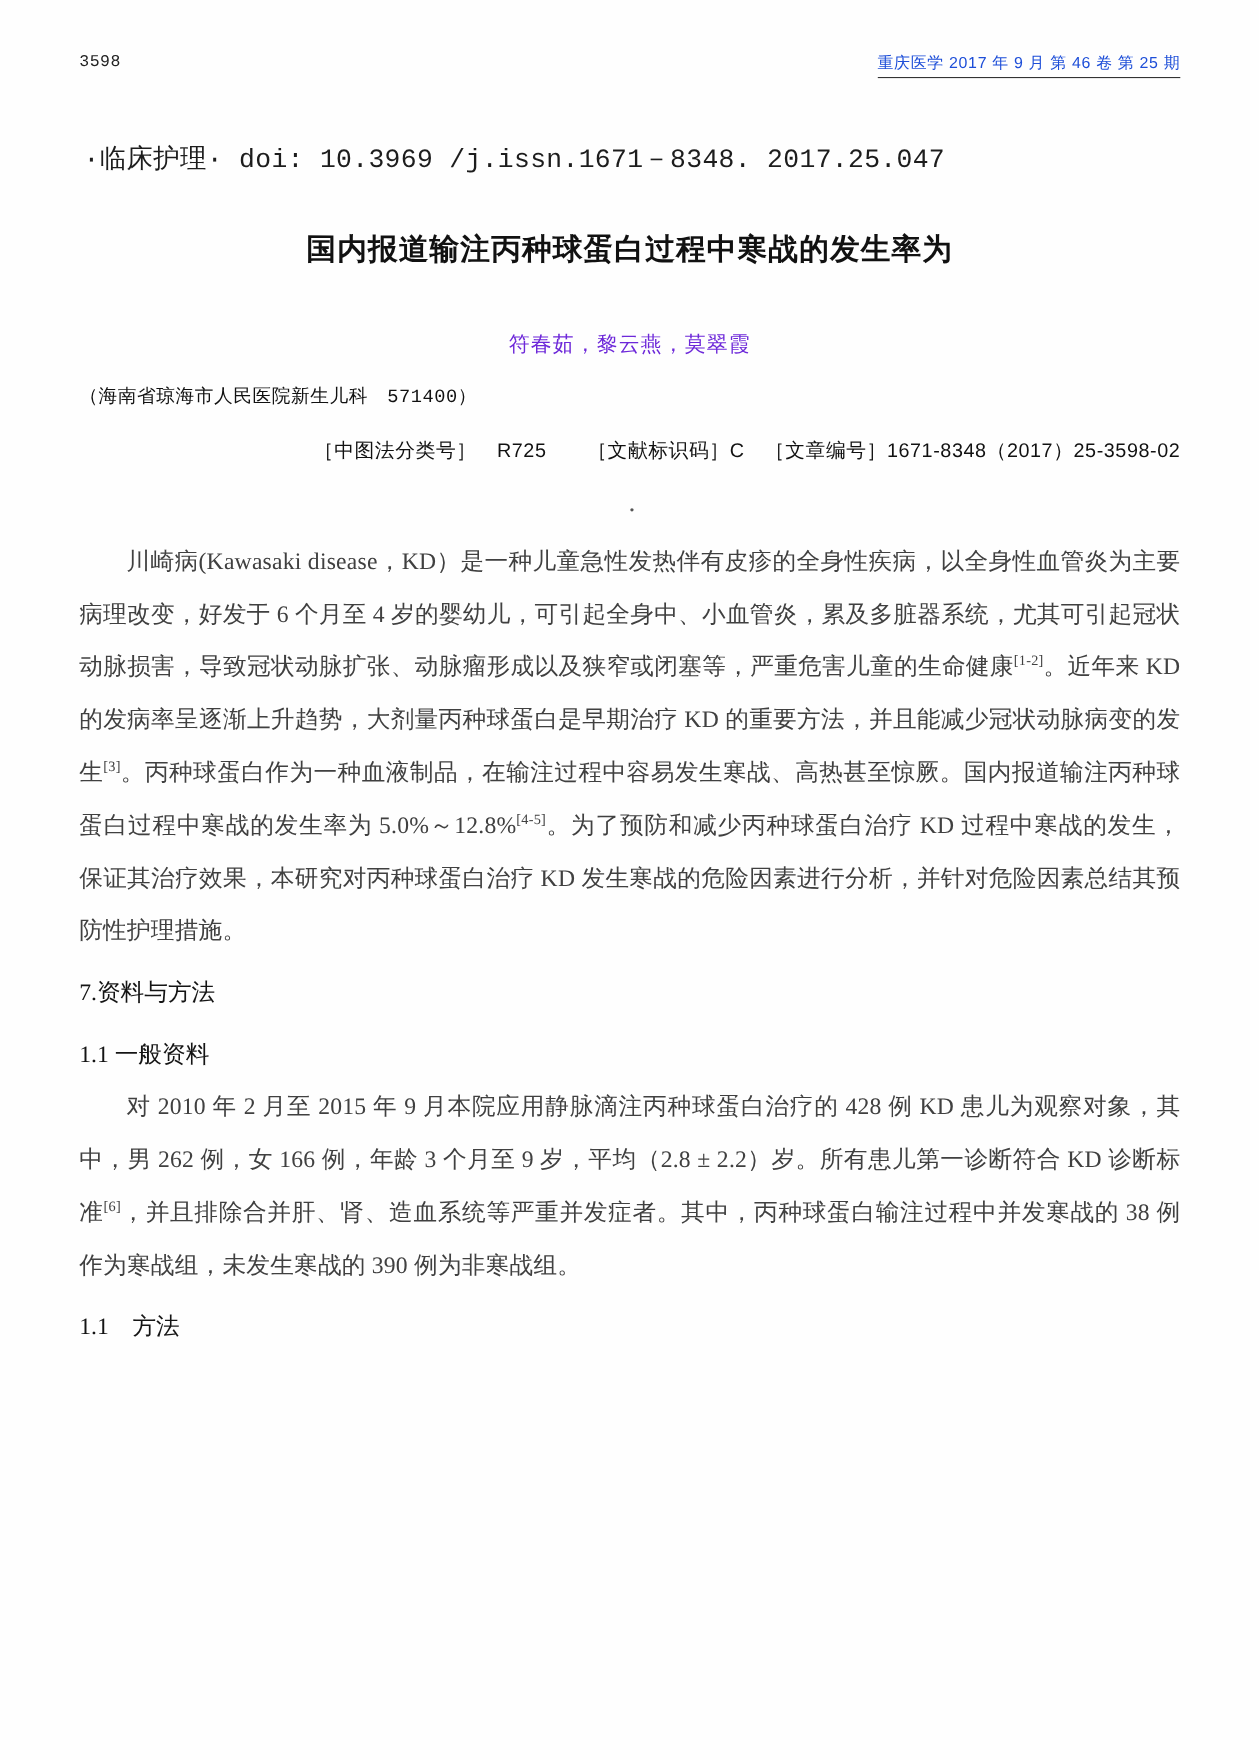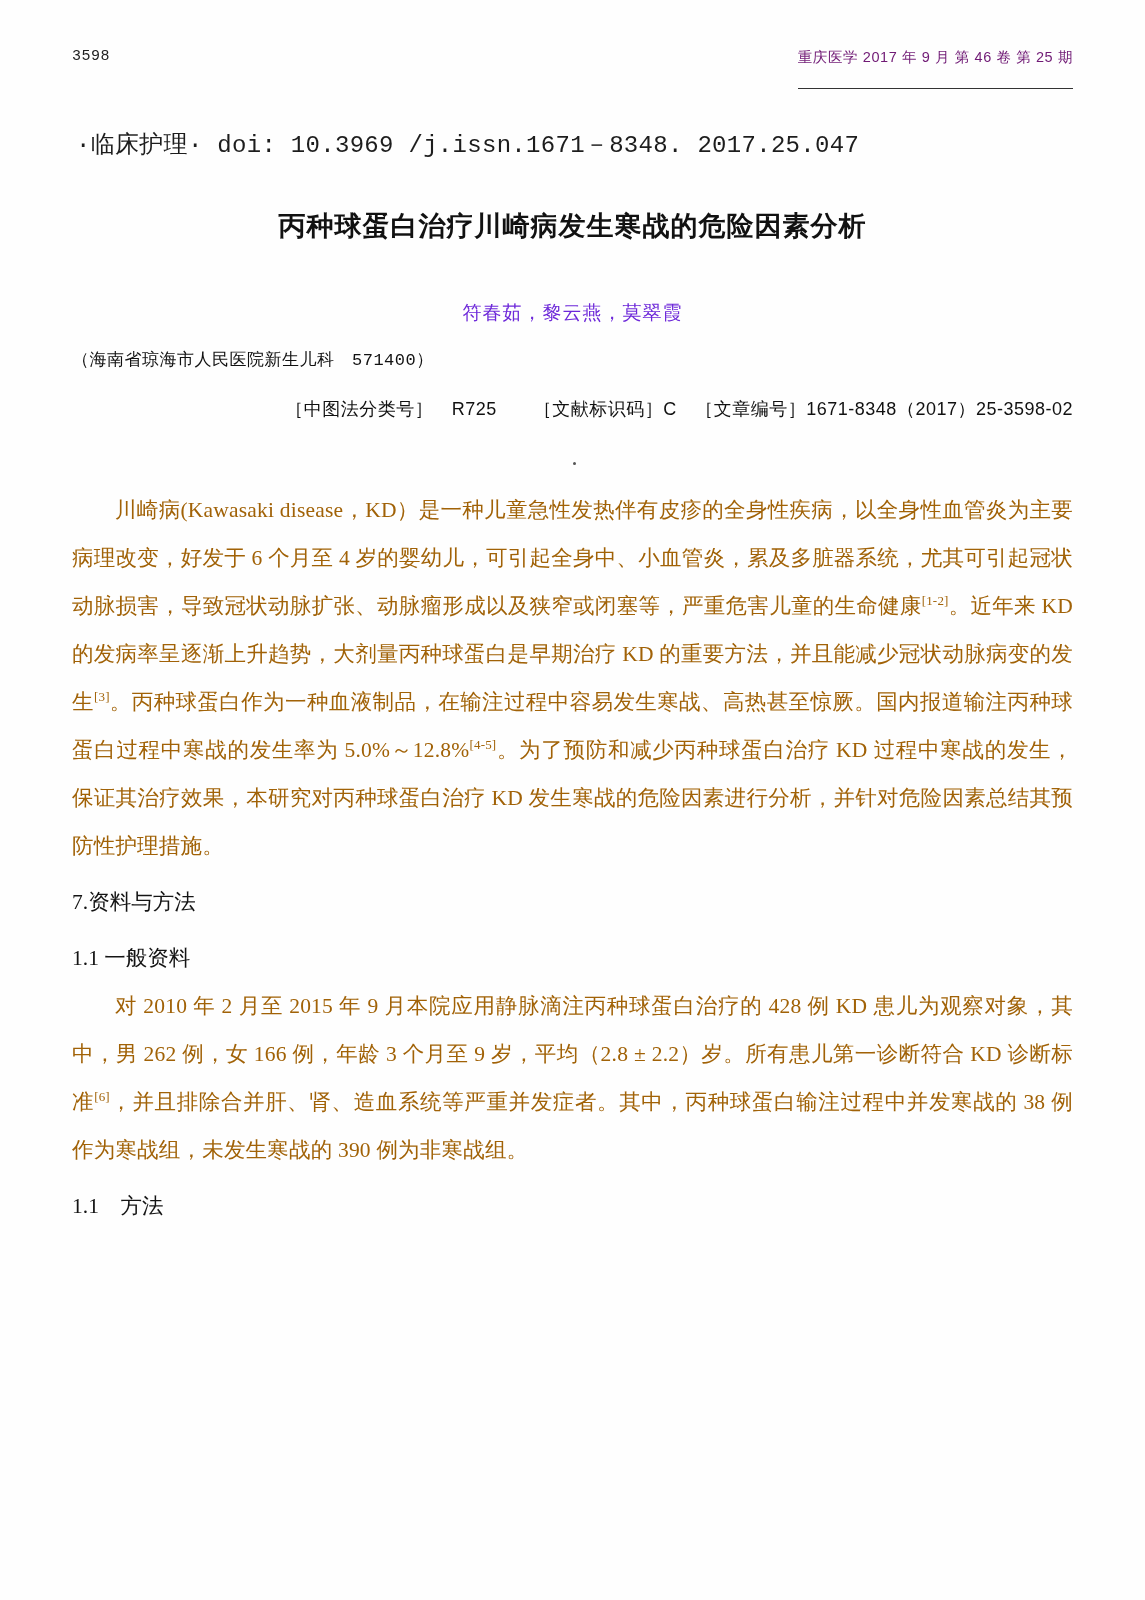--- a/index.html
+++ b/index.html
@@ -44,23 +44,23 @@
     letter-spacing: 0.5px;
     color: #222;
   }
   .journal-line {
     position: absolute;
     right: 0;
     top: 0;
     font-family: "Liberation Sans", sans-serif;
     font-size: 14.5px;
     letter-spacing: 0.6px;
-    color: #701a75;
+    color: #1d4ed8;
     border-bottom: 1px solid #333;
-    padding-bottom: 21px;
+    padding-bottom: 3px;
   }
 
   
   .doi-line {
     position: absolute;
     top: 128px;
     left: 4px;
     font-family: "Liberation Sans", sans-serif;
     font-size: 14px;
     letter-spacing: 0.6px;
@@ -130,21 +130,21 @@
     left: 0;
     width: 1001px;
   }
   p.para {
     margin: 0 0 0 0;
     font-size: 21.5px;
     line-height: 48px;
     text-align: justify;
     text-justify: inter-ideograph;
     letter-spacing: 0.2px;
-    color: #a16207;
+    color: #404040;
   }
   p.indent { text-indent: 2em; }
   sup {
     font-size: 13px;
     vertical-align: super;
     line-height: 0;
   }
   .heading {
     margin: 8px 0 0 0;
     font-size: 21.5px;
@@ -163,21 +163,21 @@
 <div class="page">
   <div class="content">
 
     <div class="running-head">
       <div class="folio">3598</div>
       <div class="journal-line">重庆医学 2017 年 9 月 第 46 卷 第 25 期</div>
     </div>
 
     <div class="doi-line mono-inline">·临床护理· doi: 10.3969 /j.issn.1671－8348. 2017.25.047</div>
 
-    <div class="title">丙种球蛋白治疗川崎病发生寒战的危险因素分析</div>
+    <div class="title">国内报道输注丙种球蛋白过程中寒战的发生率为</div>
     <div class="authors">符春茹，黎云燕，莫翠霞</div>
     <div class="affiliation">（海南省琼海市人民医院新生儿科　571400）</div>
     <div class="classification">［中图法分类号］　R725　　［文献标识码］C　［文章编号］1671-8348（2017）25-3598-02</div>
 
     <div class="dot-mark"></div>
 
     <div class="body-block">
 
       <p class="para indent"><span>川崎病(Kawasaki disease，KD）是一种儿童急性发热伴有皮疹的全身性疾病，以全身性血管炎为主要病理改变，好发于 6 个月至 4 岁的婴幼儿，可引起全身中、小血管炎，累及多脏器系统，尤其可引起冠状动脉损害，导致冠状动脉扩张、动脉瘤形成以及狭窄或闭塞等，严重危害儿童的生命健康</span><sup>[1-2]</sup><span>。近年来 KD 的发病率呈逐渐上升趋势，大剂量丙种球蛋白是早期治疗 KD 的重要方法，并且能减少冠状动脉病变的发生</span><sup>[3]</sup><span>。丙种球蛋白作为一种血液制品，在输注过程中容易发生寒战、高热甚至惊厥。国内报道输注丙种球蛋白过程中寒战的发生率为 5.0%～12.8%</span><sup>[4-5]</sup><span>。为了预防和减少丙种球蛋白治疗 KD 过程中寒战的发生，保证其治疗效果，本研究对丙种球蛋白治疗 KD 发生寒战的危险因素进行分析，并针对危险因素总结其预防性护理措施。</span></p>
 

